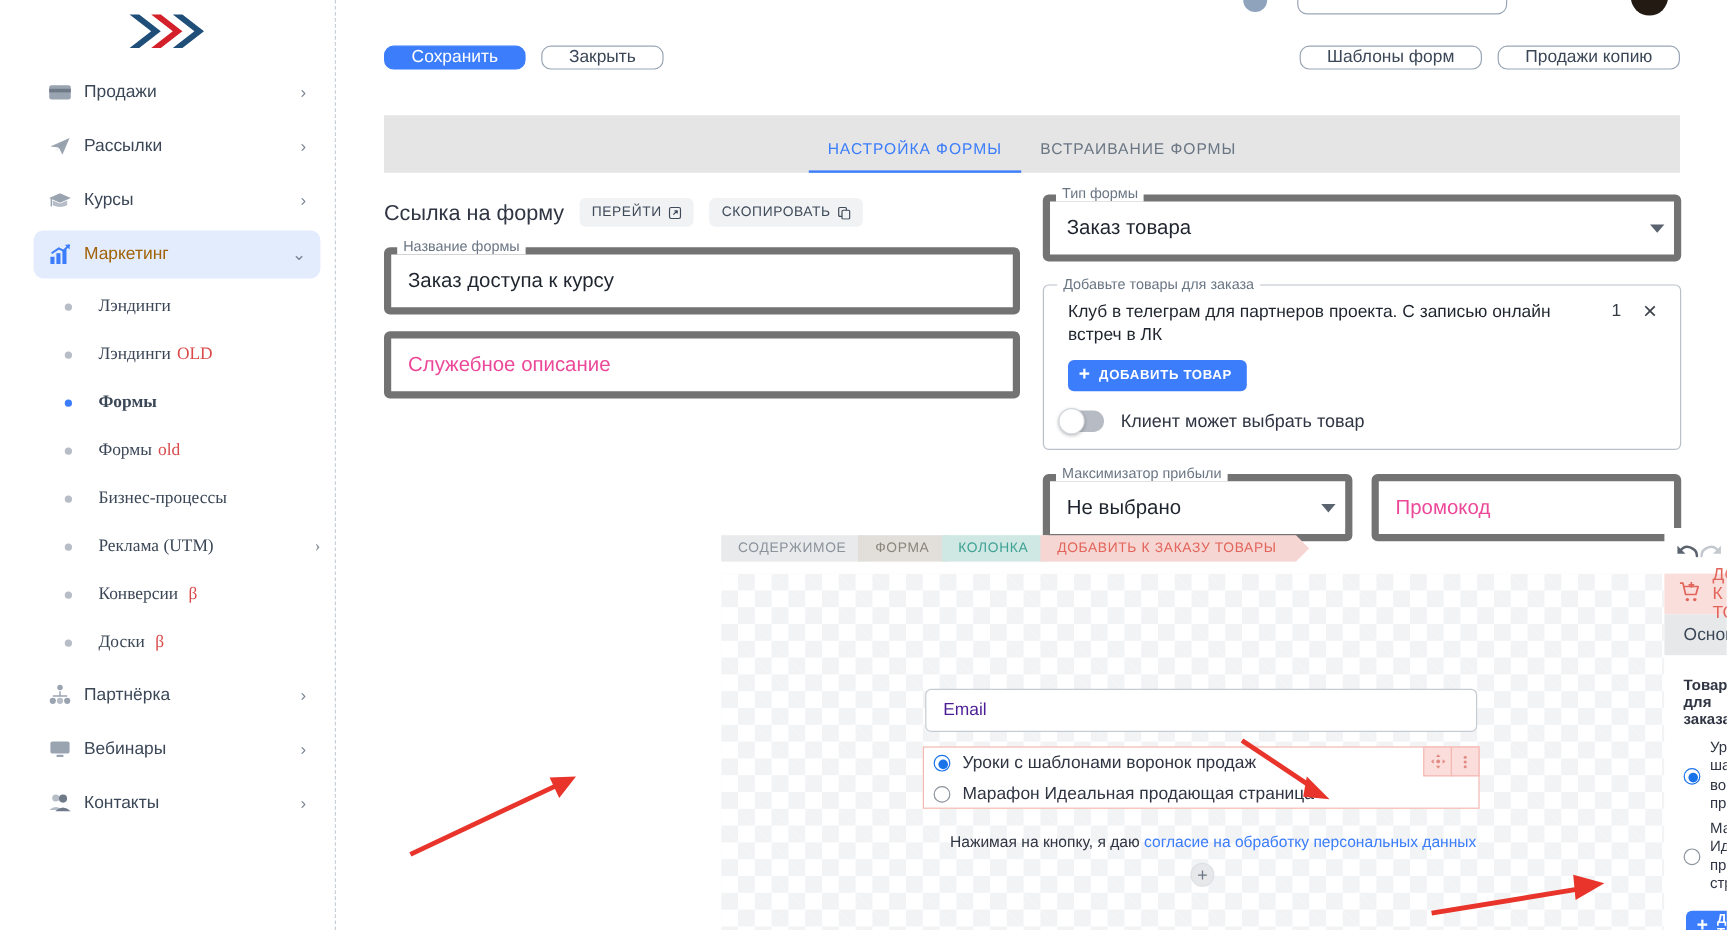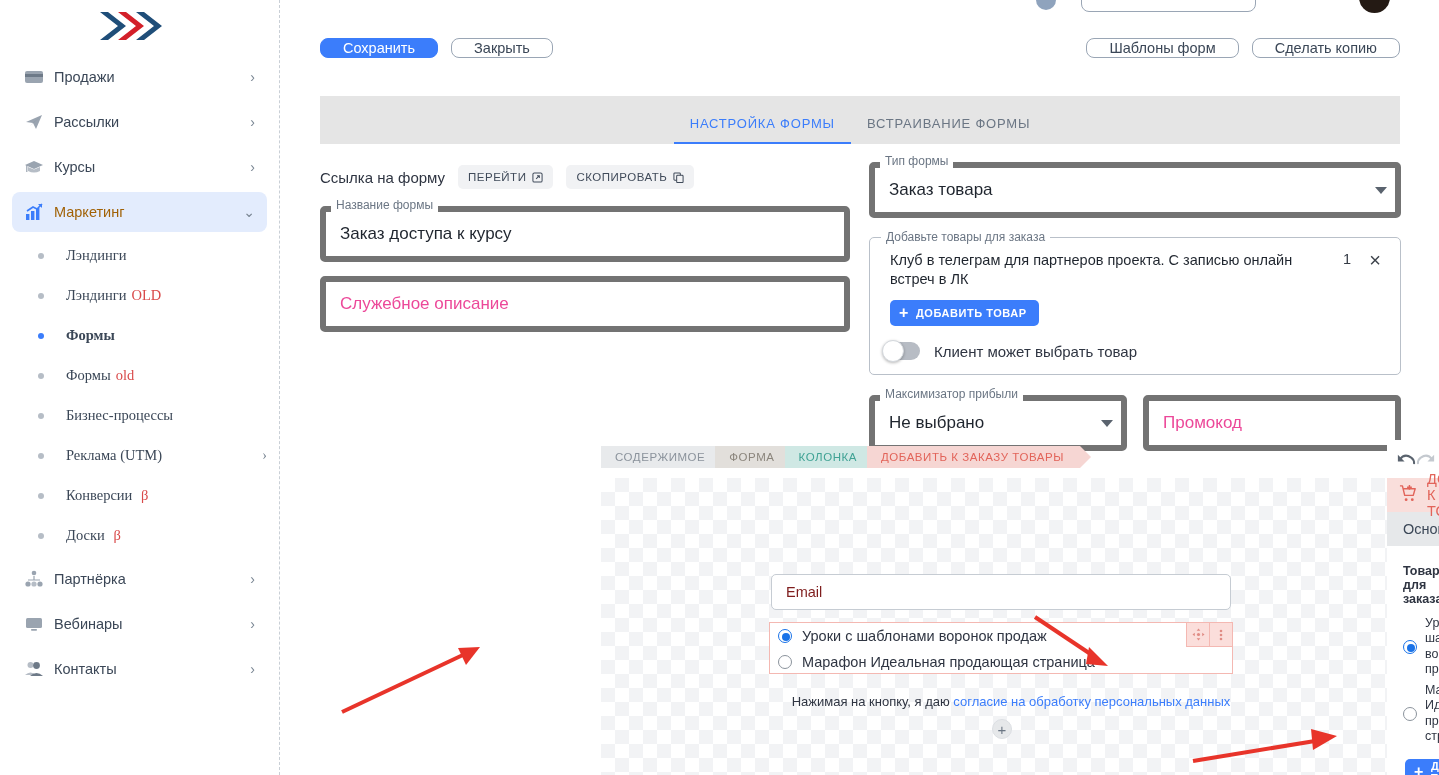--- a/index.html
+++ b/index.html
@@ -14,20 +14,21 @@
 
   
   #app { position: relative; width: 1439px; height: 775px; background:#fff; }
 
   
   #sidebar {
     position: absolute; left: 0; top: 0; width: 280px; height: 775px;
     background: #ffffff;
     border-right: 1px dashed #c9cfd6;
     overflow: hidden;
+    padding-left: 16px;
   }
   .logo-wrap { height: 52px; display: flex; align-items: center; justify-content: center; }
   .logo { width: 96px; height: 36px; }
 
   .nav-item {
     display: flex; align-items: center;
     height: 40px; margin: 5px 12px; padding: 0 12px;
     border-radius: 8px; cursor: pointer;
     font-size: 14.5px; color: #3b4757;
   }
@@ -92,21 +93,21 @@
   .tab.active { color:#3b7dfb; }
   .tab.active::after {
     content:""; position:absolute; left:0; right:0; bottom:0; height:2px; background:#3b7dfb;
   }
 
   
   .col-left { position:absolute; left:39px; top:162px; width:530px; }
   .col-right { position:absolute; left:588px; top:162px; width:532px; }
 
   .link-row { display:flex; align-items:center; gap:13px; height:30px; }
-  .link-row .lbl { font-size:15px; color:#2f3542; }
+  .link-row .lbl { font-size:18px; color:#2f3542; }
   .chipbtn {
     background:#f1f2f4; border-radius:5px; height:24px; padding:0 10px;
     display:flex; align-items:center; gap:6px; font-size:11.5px;
     letter-spacing:.5px; color:#404b5a; cursor:pointer;
   }
 
   .fld { position:relative; margin-top:14px; }
   .fld-outline {
     border:6px solid #737373; border-radius:5px; background:#fff;
     padding:12px 14px; font-size:17px; color:#1f252e; min-height:42px;
@@ -178,21 +179,21 @@
     background-image:
       linear-gradient(45deg,#f2f3f5 25%,transparent 25%,transparent 75%,#f2f3f5 75%),
       linear-gradient(45deg,#f2f3f5 25%,transparent 25%,transparent 75%,#f2f3f5 75%);
     background-size:28px 28px;
     background-position:0 0, 14px 14px;
     overflow:hidden;
   }
   .email-box {
     position:absolute; left:170px; top:96px; width:460px; height:36px;
     border:1px solid #c6ccd3; border-radius:5px; background:#fff;
-    display:flex; align-items:center; padding:0 14px; font-size:14.5px; color:#7f1d1d;
+    display:flex; align-items:center; padding:0 14px; font-size:14.5px; color:#4c1d95;
   }
   .sel-block {
     position:absolute; left:168px; top:144px; width:464px; height:52px;
     border:1px solid #f4b8b2; background:#fff;
   }
   .radio-line { display:flex; align-items:center; height:26px; padding-left:8px; gap:10px; font-size:14.5px; color:#2f3542; }
   .rd { width:14px; height:14px; border-radius:50%; border:1.5px solid #8b939c; background:#fff; position:relative; flex:none; }
   .rd.on { border-color:#1a73e8; }
   .rd.on::after { content:""; position:absolute; left:3px; top:3px; width:8px; height:8px; border-radius:50%; background:#1a73e8; }
   .blk-tools { position:absolute; right:-1px; top:-1px; display:flex; height:25px; }
@@ -377,21 +378,21 @@
       <div class="top-pill"></div>
       <div class="top-avatar"></div>
     </div>
 
     <div class="btn-row">
       <div class="btn primary">Сохранить</div>
       <div class="btn">Закрыть</div>
     </div>
     <div class="btn-row-right">
       <div class="btn">Шаблоны форм</div>
-      <div class="btn">Сделать копию</div>
+      <div class="btn">Продажи копию</div>
     </div>
 
     <div class="tabs-bar">
       <div class="tab active">НАСТРОЙКА ФОРМЫ</div>
       <div class="tab">ВСТРАИВАНИЕ ФОРМЫ</div>
     </div>
 
     <div class="col-left">
       <div class="link-row">
         <span class="lbl">Ссылка на форму</span>

